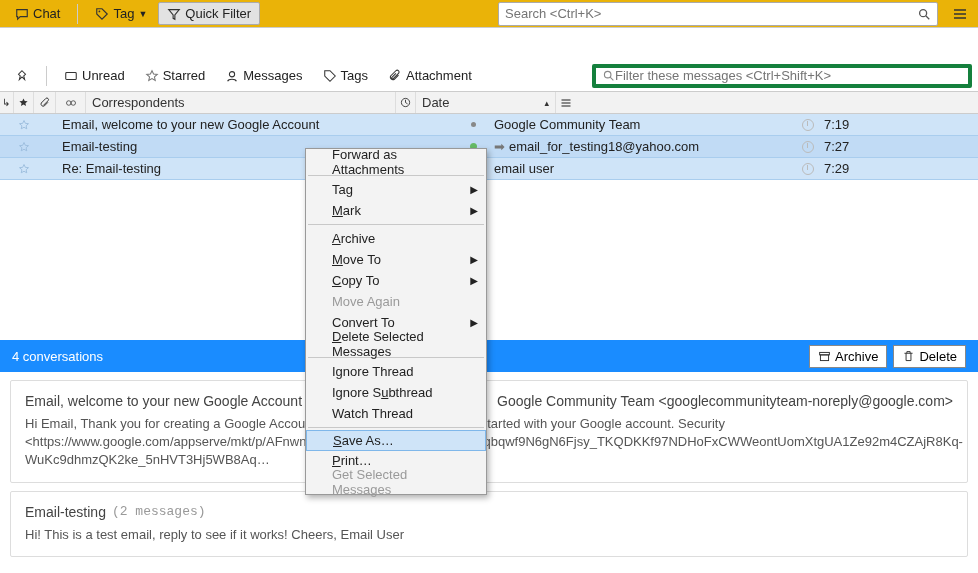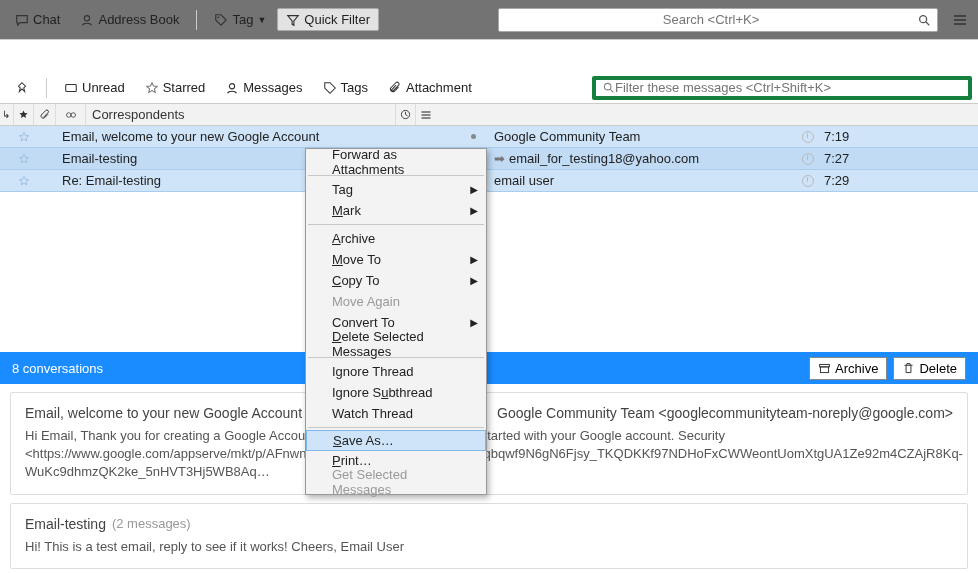--- a/index.html
+++ b/index.html
@@ -1,25 +1,25 @@
 <!DOCTYPE html>
 <html><head>
 <meta charset="utf-8">
 <style>
 * { box-sizing: border-box; margin: 0; padding: 0; font-family: "Segoe UI", Tahoma, sans-serif; font-size: 13px; }
 body { width: 978px; height: 573px; background: #fff; color: #222; overflow: hidden; position: relative; }
 
 
-.top-toolbar { height: 40px; display: flex; align-items: center; padding: 0 6px; border-bottom: 1px solid #ccc; gap: 2px; background:#737373;}
+.top-toolbar { height: 28px; display: flex; align-items: center; padding: 0 6px; border-bottom: 1px solid #ccc; gap: 2px; background:#eab308;}
 .top-toolbar .sep { width:1px; height:20px; background:#ccc; margin:0 6px; }
 .tool-btn { display:flex; align-items:center; gap:4px; padding:3px 8px; border:1px solid transparent; border-radius:2px; cursor:pointer; }
 .tool-btn.active { background:#e2e2e2; border-color:#aaa; }
 .top-toolbar .spacer { flex:1; }
 .search-global { display:flex; align-items:center; border:1px solid #aaa; border-radius:2px; height:24px; width:440px; padding:0 6px; background:#fff;}
-.search-global input { flex:1; border:none; outline:none; color:#888; background:transparent;text-align:center;}
+.search-global input { flex:1; border:none; outline:none; color:#888; background:transparent;}
 .hamburger { width:24px; height:24px; display:flex; align-items:center; justify-content:center; cursor:pointer; margin-left:8px;}
 
 
 .qf-bar { height:32px; display:flex; align-items:center; gap:2px; padding:0 6px; border-bottom:1px solid #ccc; background:#fff;margin-top:32px;}
 .qf-bar .sep { width:1px; height:20px; background:#ccc; margin:0 6px; }
 .qf-bar .spacer { flex:1; }
 .search-filter { display:flex; align-items:center; border:4px solid #15803d; border-radius:2px; height:24px; width:380px; padding:0 6px; background:#fff;}
 .search-filter input { flex:1; border:none; outline:none; color:#888; background:transparent;}
 
 
@@ -49,21 +49,21 @@
 .conv-header .spacer { flex:1; }
 .conv-btn { background:#fff; color:#000; border:1px solid #888; padding:3px 8px; display:flex; align-items:center; gap:4px; margin-left:6px; cursor:pointer; font-size:13px;}
 
 
 .card { border:1px solid #ddd; margin:8px 10px; padding:12px 14px; border-radius:2px; }
 .card .line1 { display:flex; }
 .card .subject { color:#444; font-size:14px; font-weight:600;}  
 .card .subject { font-weight:400;}
 .card .from { color:#444; font-size:14px; margin-left:auto;}
 .card .body { color:#555; margin-top:6px; line-height:1.4;}
-.meta-gray { color:#999; }
+.meta-gray { color:#999;font-family:Liberation Mono, monospace; }
 
 
 .ctx-menu { position:absolute; left:305px; top:148px; width:182px; background:#f3f3f3; border:1px solid #999; box-shadow:2px 3px 6px rgba(0,0,0,0.3); padding:2px 0;}
 .ctx-item { height:21px; display:flex; align-items:center; padding:0 26px 0 26px; cursor:default; position:relative; color:#222;}
 .ctx-item.disabled { color:#9a9a9a; }
 .ctx-item.highlight { background:#cfe4f8; border:1px solid #7fb7ea; margin:-1px 0;}
 .ctx-sep { height:1px; background:#c8c8c8; margin:3px 2px; }
 .ctx-arrow { position:absolute; right:8px; font-size:10px; }
 .ul { text-decoration:underline; }
 
@@ -80,29 +80,20 @@
 
 <div class="top-toolbar">
   <div class="tool-btn">
     <span class="ic">
         <svg width="14" height="14" viewBox="0 0 16 16">
           <path d="M2 3h12v8H6l-3 3v-3H2z" fill="none" stroke="#333" stroke-width="1.3"></path>
         </svg>
       </span>
     <span>Chat</span>
   </div>
-  <div class="tool-btn">
-    <span class="ic">
-        <svg width="14" height="14" viewBox="0 0 16 16">
-          <circle cx="8" cy="6" r="3" fill="none" stroke="#333" stroke-width="1.3"></circle>
-          <path d="M3 14c1-3 9-3 10 0" fill="none" stroke="#333" stroke-width="1.3"></path>
-        </svg>
-      </span>
-    <span>Address Book</span>
-  </div>
   <div class="sep"></div>
   <div class="tool-btn">
     <span class="ic">
         <svg width="14" height="14" viewBox="0 0 16 16">
           <path d="M2 2h6l6 6-6 6-6-6z" fill="none" stroke="#333" stroke-width="1.3"></path>
           <circle cx="5" cy="5" r="1" fill="#333"></circle>
         </svg>
       </span>
     <span>Tag</span>
     <span style="font-size:9px;">▼</span>
@@ -217,20 +208,24 @@
       </svg>
     </div>
   <div class="col col-corr">
       <span>Correspondents</span>
     </div>
   <div class="col col-dateicon">
       <svg width="11" height="11" viewBox="0 0 16 16">
         <circle cx="8" cy="8" r="6" fill="none" stroke="#333" stroke-width="1.3"></circle>
         <path d="M8 4v4l3 2" stroke="#333" stroke-width="1.3" fill="none"></path>
       </svg>
+    </div>
+  <div class="col col-date">
+      <span>Date</span>
+      <span style="margin-left:auto;font-size:9px;">▴</span>
     </div>
   <div class="col col-menu">
       <svg width="12" height="12" viewBox="0 0 16 16">
         <rect x="2" y="3" width="12" height="2" fill="#666"></rect>
         <rect x="2" y="7" width="12" height="2" fill="#666"></rect>
         <rect x="2" y="11" width="12" height="2" fill="#666"></rect>
       </svg>
     </div>
 </div>
 
@@ -307,21 +302,21 @@
         <span class="clock"></span>
       </div>
     <div class="col col-date">
         <span>7:29</span>
       </div>
     <div class="col col-menu"></div>
   </div>
 </div>
 
 <div class="conv-header">
-  <span>8 conversations</span>
+  <span>4 conversations</span>
   <div class="spacer"></div>
   <div class="conv-btn">
     <span>
         <svg width="13" height="13" viewBox="0 0 16 16">
           <rect x="2" y="3" width="12" height="3" fill="none" stroke="#333" stroke-width="1.2"></rect>
           <rect x="3" y="6" width="10" height="7" fill="none" stroke="#333" stroke-width="1.2"></rect>
         </svg>
       </span>
     <span>Archive</span>
   </div>

